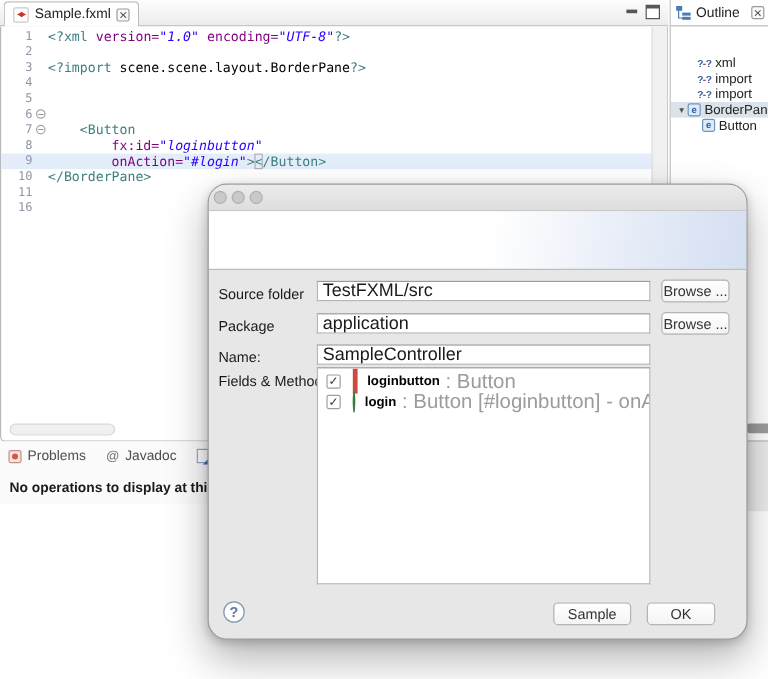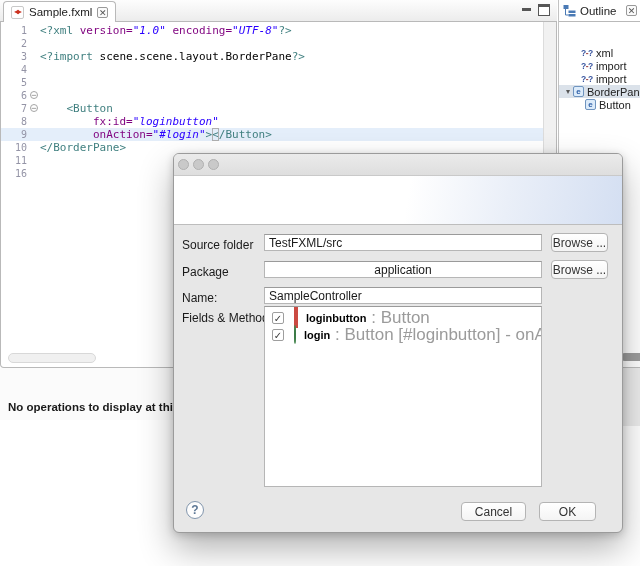--- a/index.html
+++ b/index.html
@@ -82,33 +82,33 @@
                  border-radius:50%;background:#cc5a4d;}
   .javadoc-icon{font-size:11px;color:#7a7a7a;font-weight:bold;}
   .decl-icon{width:10px;height:12px;background:#fff;border:1px solid #9aa4c0;position:relative;
              box-sizing:border-box;}
   .decl-icon::after{content:"";position:absolute;right:-2px;bottom:-2px;width:0;height:0;
              border-left:6px solid transparent;border-bottom:6px solid #3a6fd0;}
   .bmsg{position:absolute;left:8px;top:33px;font-size:11.5px;font-weight:600;color:#1a1a1a;}
 
   
   .dialog{position:absolute;left:173px;top:153px;width:448px;height:378px;background:#e7e7e7;
-          border:1px solid #9b9b9b;border-radius:6px;overflow:hidden;z-index:10;
+          border:1px solid #9b9b9b;border-radius:16px;overflow:hidden;z-index:10;
           box-shadow:0 16px 34px rgba(0,0,0,.30),0 2px 8px rgba(0,0,0,.18);box-sizing:content-box;}
   .dlg-titlebar{position:absolute;left:0;top:0;right:0;height:21px;
                 background:linear-gradient(#ebebeb,#dedede);border-bottom:1px solid #c9c9c9;}
   .tl{position:absolute;top:5px;width:11px;height:11px;border-radius:50%;
       background:#c9c9c9;border:1px solid #b0b0b0;box-sizing:border-box;}
   .tl1{left:4px;}.tl2{left:19px;}.tl3{left:34px;}
   .dlg-banner{position:absolute;left:0;top:22px;right:0;height:48px;
               background:linear-gradient(100deg,#ffffff 52%,#eaeff8 74%,#d4dff2 100%);
               border-bottom:1px solid #bdbdbd;}
   .dlg-label{position:absolute;left:8px;font-size:12px;color:#1a1a1a;}
   .dlg-field{position:absolute;left:90px;width:278px;height:17px;background:#fff;
-             border:1px solid #b6b6b6;border-top-color:#9a9a9a;font-size:12px;color:#1a1a1a;
+             border:1px solid #b6b6b6;border-top-color:#9a9a9a;font-size:15px;color:#1a1a1a;
              padding:0 4px;box-sizing:border-box;font-family:"Liberation Sans",sans-serif;outline:none;}
   .mac-btn{position:absolute;background:linear-gradient(#ffffff,#f4f4f4);border:1px solid #b4b4b4;
            border-radius:4px;font-size:12px;color:#333;display:flex;align-items:center;
            justify-content:center;box-sizing:border-box;cursor:default;}
   .fm-list{position:absolute;left:90px;top:152px;width:278px;height:181px;background:#fff;
            border:1px solid #b6b6b6;border-top-color:#9a9a9a;box-sizing:border-box;overflow:hidden;}
   .fm-row{display:flex;align-items:center;height:13px;margin-top:4px;padding-left:7px;}
   .fm-check{width:12px;height:12px;flex:0 0 12px;border:1px solid #9e9e9e;border-radius:2px;
             background:#fff;font-size:10px;line-height:11px;text-align:center;color:#3a3a3a;
             box-sizing:border-box;}
@@ -194,37 +194,51 @@
         </div>
       </div>
     <div class="outline-hthumb"></div>
   </div>
 
   <div class="rb-region">
     <span class="rbx">✕</span>
   </div>
 
   <div class="bottom-panel">
+    <div class="btabs">
+        <div class="btab">
+          <span class="problems-icon"></span>
+          <span>Problems</span>
+        </div>
+        <div class="btab">
+          <span class="javadoc-icon">@</span>
+          <span>Javadoc</span>
+        </div>
+        <div class="btab">
+          <span class="decl-icon"></span>
+          <span>Declaration</span>
+        </div>
+      </div>
     <div class="bmsg">No operations to display at this time.</div>
   </div>
 
   <div class="dialog">
     <div class="dlg-titlebar">
       <span class="tl tl1"></span>
       <span class="tl tl2"></span>
       <span class="tl tl3"></span>
     </div>
     <div class="dlg-banner"></div>
 
     <span class="dlg-label" style="top:84px;">Source folder</span>
     <input class="dlg-field" style="top: 80px;" value="TestFXML/src">
     <div class="mac-btn" style="left:377px;top:79px;width:57px;height:19px;">Browse ...</div>
 
     <span class="dlg-label" style="top:111px;">Package</span>
-    <input class="dlg-field" style="top: 107px; text-align: center;" value="application">
+    <input class="dlg-field" style="top: 107px;" value="application">
     <div class="mac-btn" style="left:377px;top:106px;width:57px;height:19px;">Browse ...</div>
 
     <span class="dlg-label" style="top:137px;">Name:</span>
     <input class="dlg-field" style="top: 133px;" value="SampleController">
 
     <span class="dlg-label" style="top:157px;">Fields &amp; Methods</span>
     <div class="fm-list">
         <div class="fm-row">
           <span class="fm-check">✓</span>
           <span class="fm-ic"><span class="field-icon"></span></span>
@@ -233,17 +247,17 @@
         </div>
         <div class="fm-row">
           <span class="fm-check">✓</span>
           <span class="fm-ic"><span class="method-icon"></span></span>
           <span class="fm-name">login</span>
           <span class="fm-detail"> : Button [#loginbutton] - onAction(ActionEvent)</span>
         </div>
       </div>
 
     <div class="help-btn">?</div>
-    <div class="mac-btn" style="left:287px;top:348px;width:65px;height:19px;">Cancel</div>
+    <div class="mac-btn" style="left:287px;top:348px;width:65px;height:19px;">Sample</div>
     <div class="mac-btn" style="left:365px;top:348px;width:57px;height:19px;">OK</div>
   </div>
 
 </div>
 
 </body></html>

